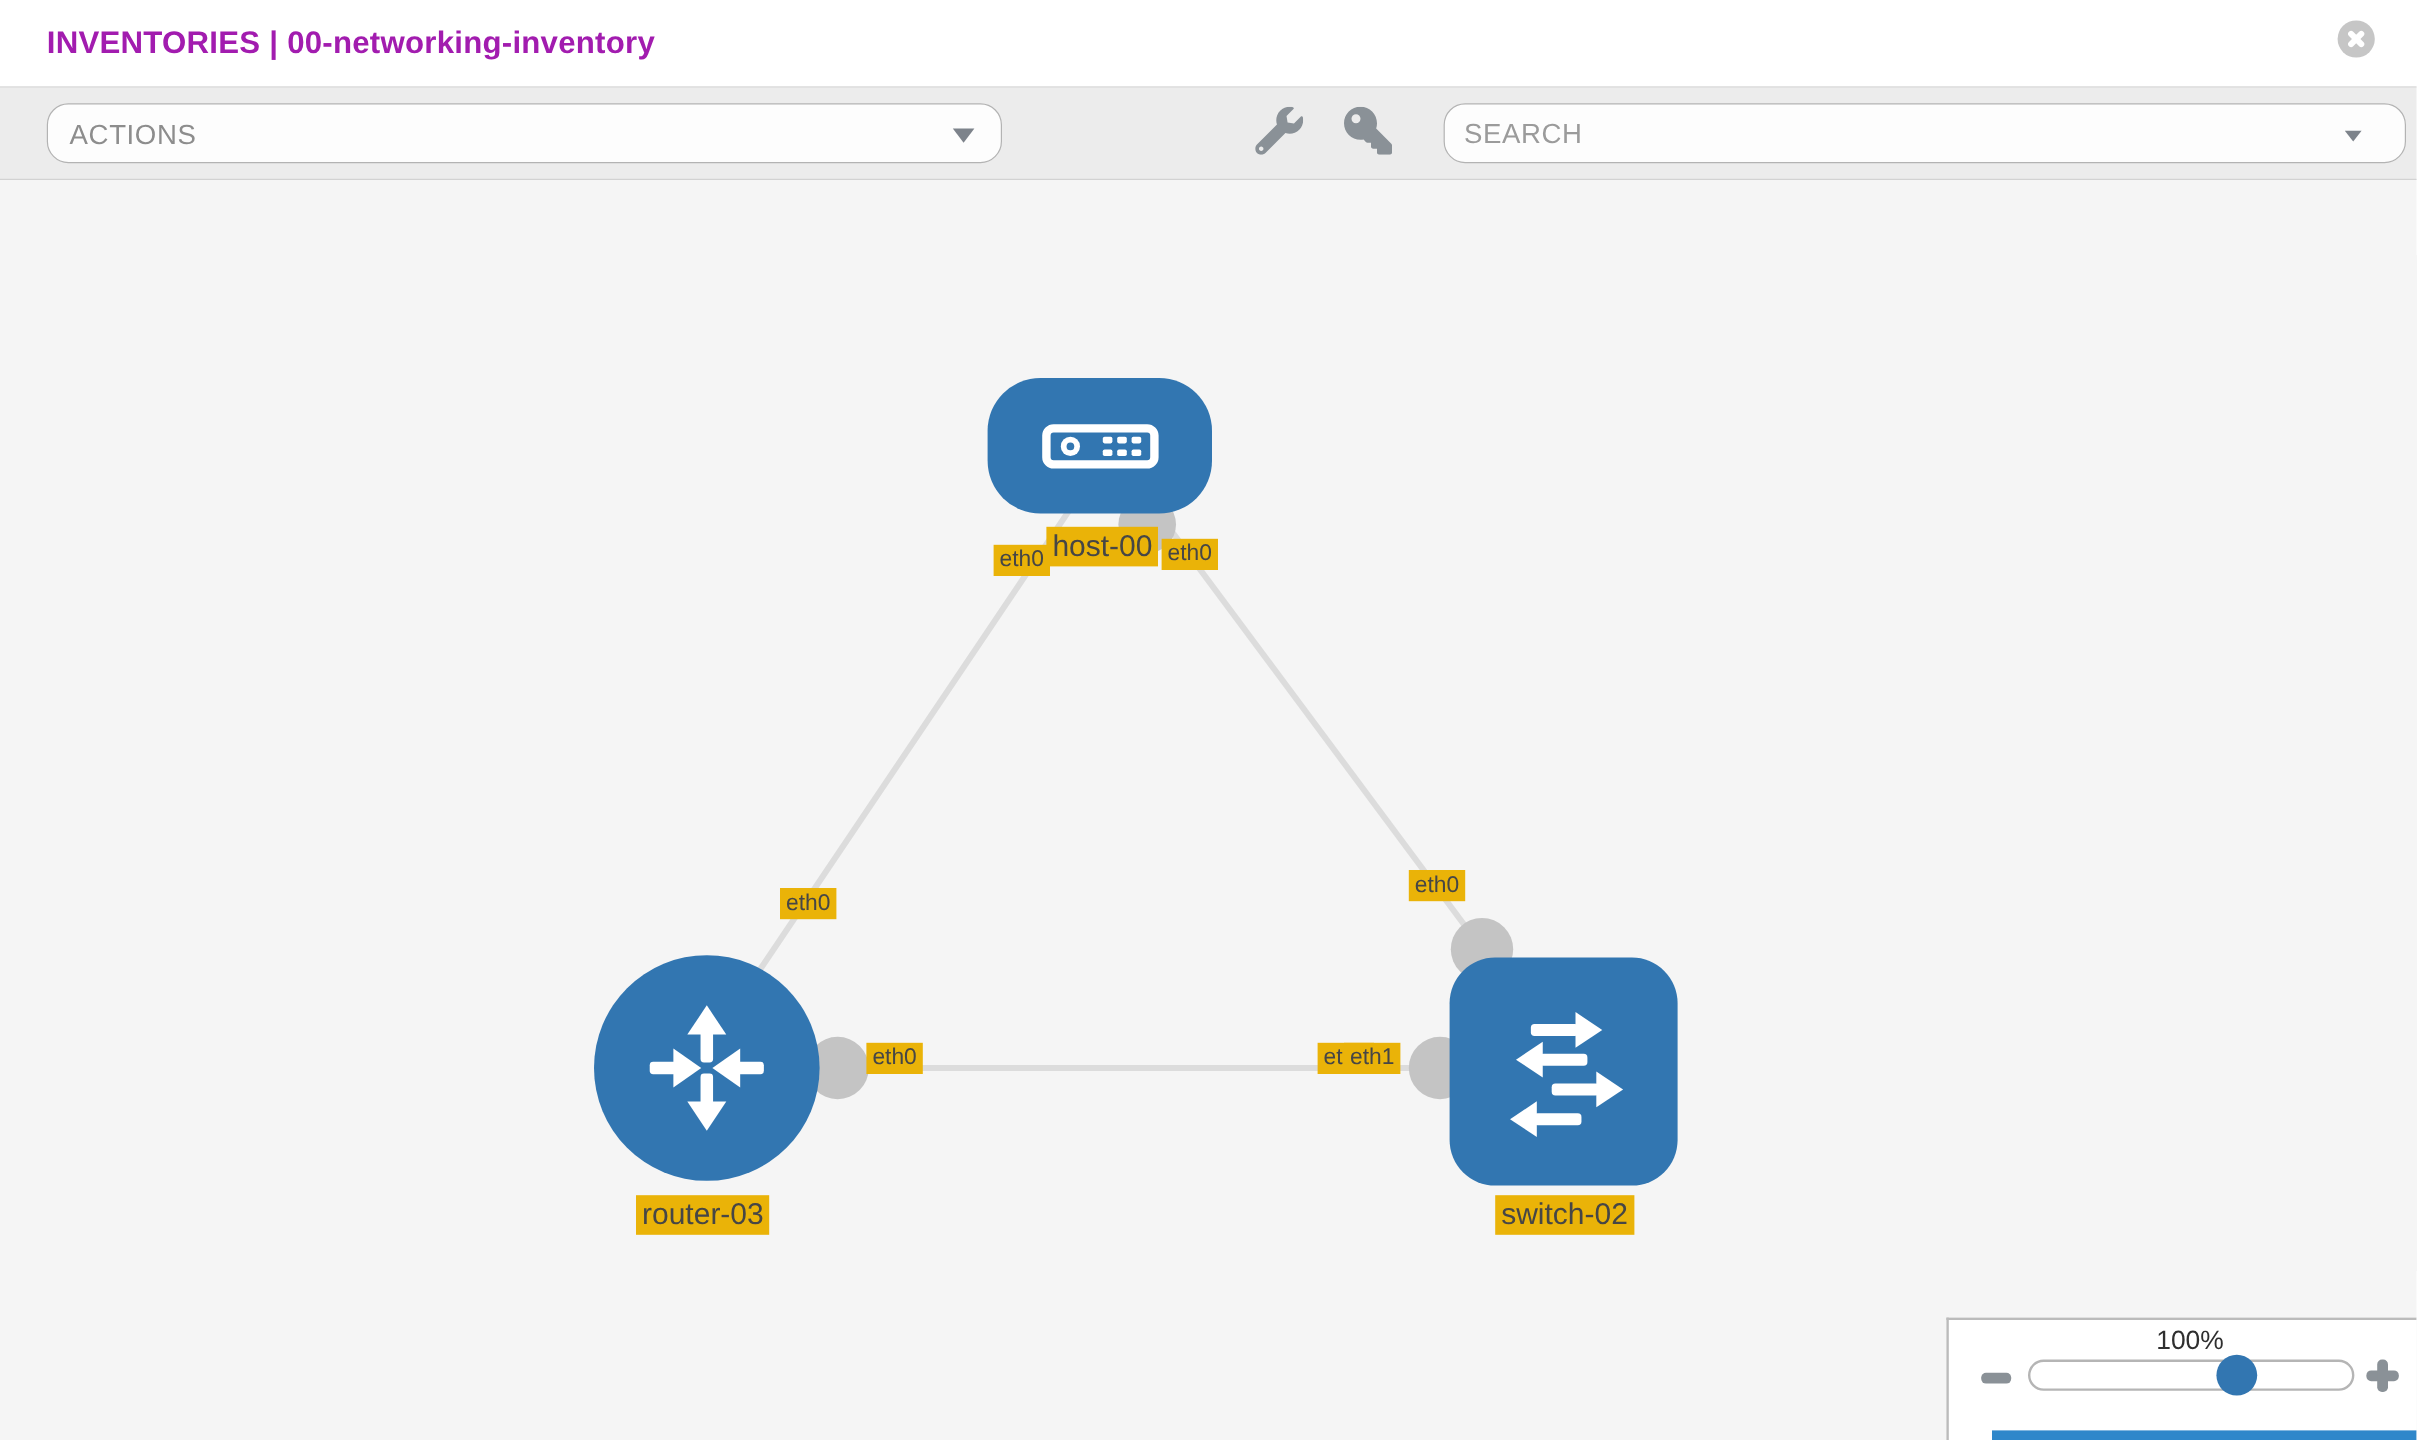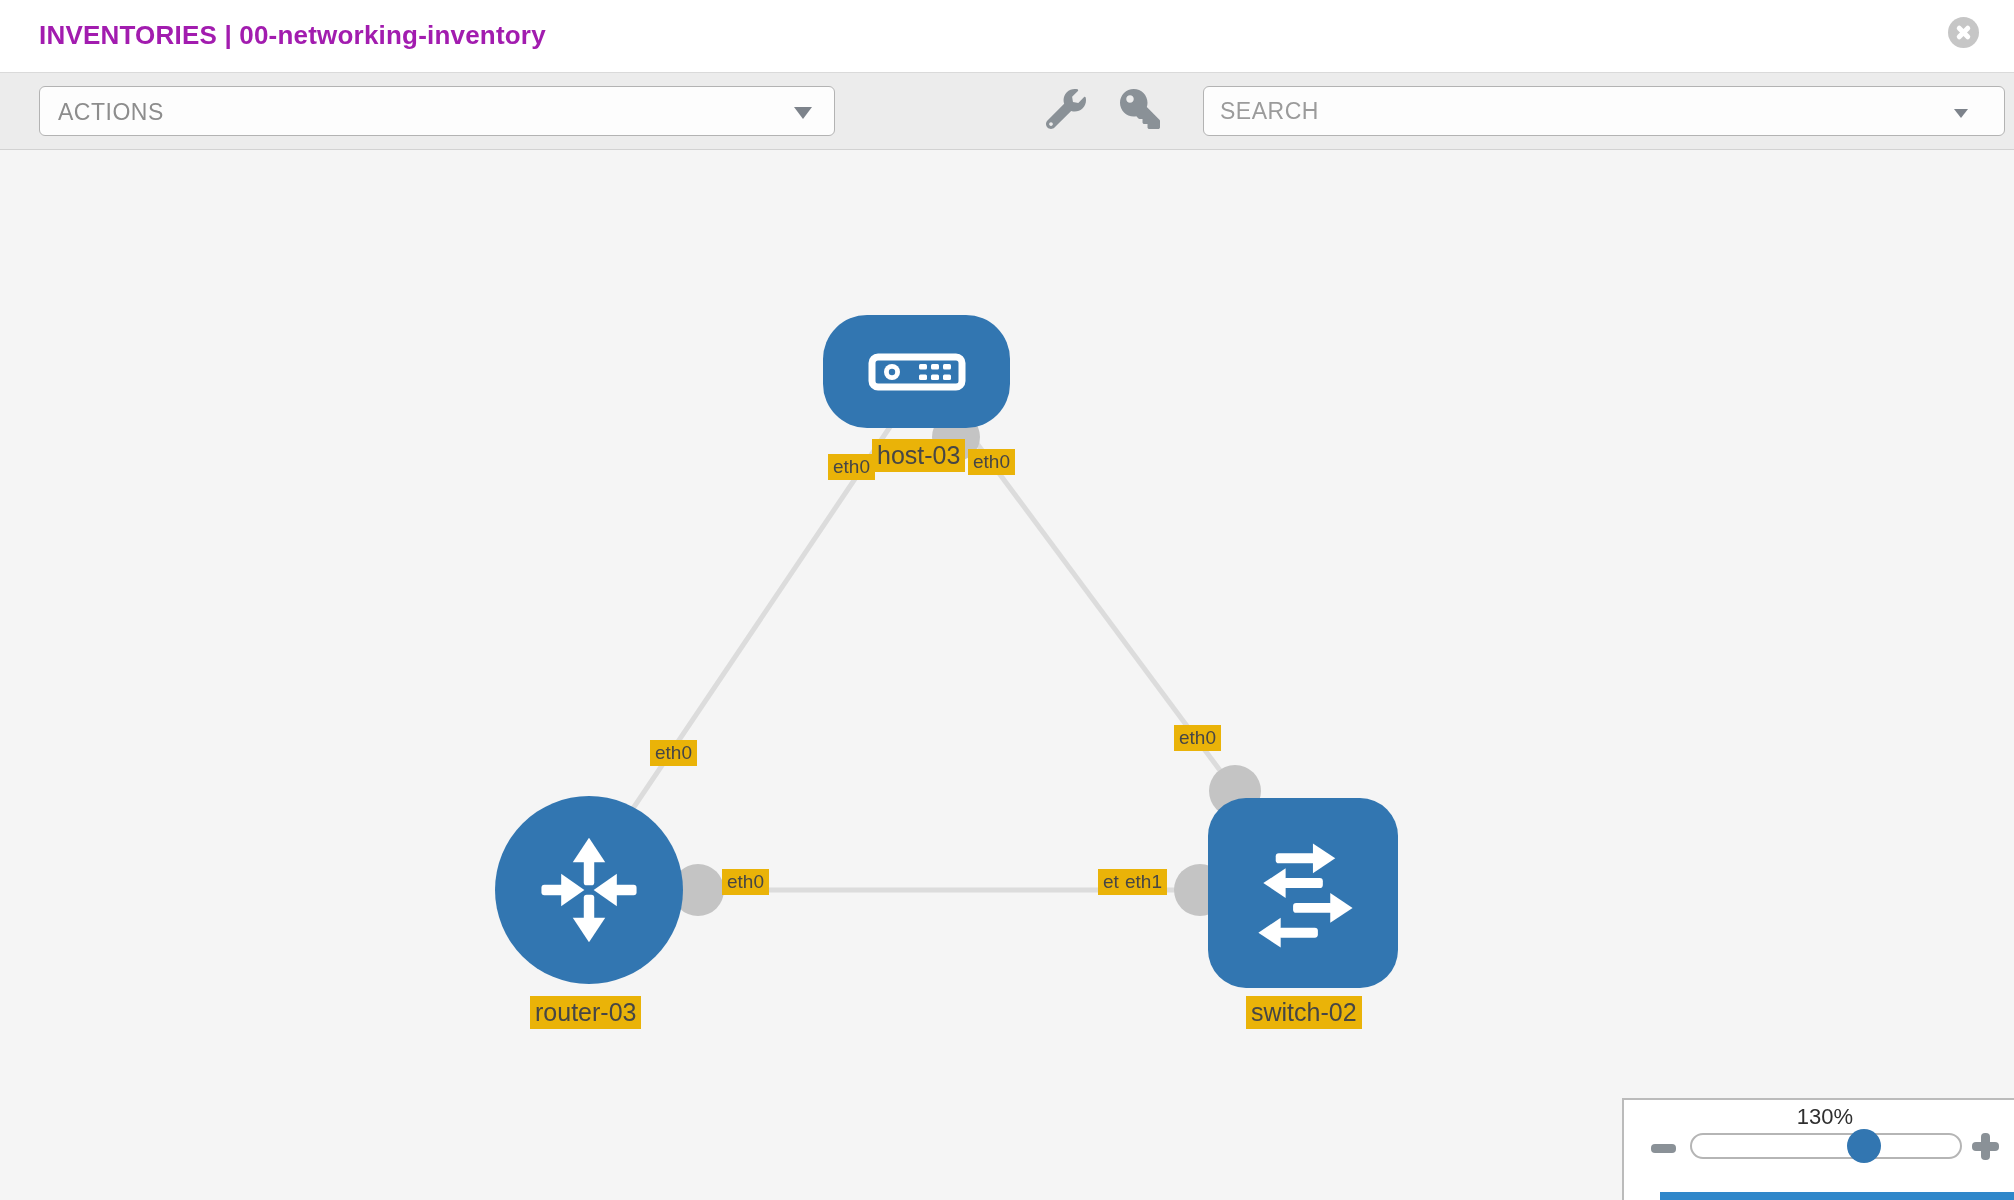--- a/index.html
+++ b/index.html
@@ -10,21 +10,21 @@
   
   .header { position:absolute; left:0; top:0; width:2014px; height:72px; background:#fff; }
   .page-title { position:absolute; left:39px; top:20px; font-size:26px; font-weight:bold; color:#a21caf; letter-spacing:0.2px; }
   .close-btn { position:absolute; left:1948px; top:17px; width:31px; height:31px; border-radius:50%; background:#c6c6c6; cursor:pointer; }
   .close-btn .bar { position:absolute; left:7px; top:13px; width:17px; height:5px; background:#fff; border-radius:3px; }
   .close-btn .bar.b1 { transform:rotate(45deg); }
   .close-btn .bar.b2 { transform:rotate(-45deg); }
 
   
   .toolbar { position:absolute; left:0; top:72px; width:2014px; height:78px; background:#ececec; border-top:1px solid #dadada; border-bottom:1px solid #d2d2d2; }
-  .combo { position:absolute; top:13px; height:50px; background:#fdfdfd; border:1px solid #b3b3b3; border-radius:6px; cursor:pointer; }
+  .combo { position:absolute; top:13px; height:50px; background:#fdfdfd; border:1px solid #b3b3b3; border-radius:18px; cursor:pointer; }
   .combo-actions { left:39px; width:796px; }
   .combo-search  { left:1203px; width:802px;padding-left:47px; }
   .combo .label { position:absolute; left:18px; top:12px; font-size:23px; color:#8d8d8d; letter-spacing:0.5px; }
   .combo input { position:absolute; left:16px; top:5px; width:700px; height:38px; border:none; outline:none; background:transparent; font-size:23px; color:#555; font-family:"Liberation Sans",sans-serif; letter-spacing:0.5px; }
   .combo input::placeholder { color:#9b9b9b; opacity:1; }
   .chev { position:absolute; width:0; height:0; border-left:9px solid transparent; border-right:9px solid transparent; border-top:12px solid #7d838b; }
   .chev-actions { right:22px; top:20px; }
   .chev-search { right:36px; top:22px; border-left-width:7px; border-right-width:7px; border-top-width:9px; }
   .tool-icon { position:absolute; top:16px; width:46px; height:46px; cursor:pointer; }
   .tool-wrench { left:1046px; }
@@ -143,34 +143,34 @@
           <rect x="34" y="38" width="32" height="8" rx="2.5"></rect>
           <path d="M18 42 L36 30 V54 Z"></path>
           <rect x="42" y="58" width="32" height="8" rx="2.5"></rect>
           <path d="M90 62 L72 50 V74 Z"></path>
           <rect x="30" y="78" width="32" height="8" rx="2.5"></rect>
           <path d="M14 82 L32 70 V94 Z"></path>
         </g>
       </svg>
     </div>
 
-    <div class="chip chip-name" style="left:872px; top:289px;">host-03</div>
+    <div class="chip chip-name" style="left:872px; top:289px;">host-00</div>
     <div class="chip chip-name" style="left:530px; top:846px;">router-03</div>
     <div class="chip chip-name" style="left:1246px; top:846px;">switch-02</div>
 
     <div class="chip chip-if" style="left:828px; top:304px;">eth0</div>
     <div class="chip chip-if" style="left:968px; top:299px;">eth0</div>
     <div class="chip chip-if" style="left:650px; top:590px;">eth0</div>
     <div class="chip chip-if" style="left:1174px; top:575px;">eth0</div>
     <div class="chip chip-if" style="left:722px; top:719px;">eth0</div>
     <div class="chip chip-if" style="left:1098px; top:719px;">eth0</div>
     <div class="chip chip-if" style="left:1120px; top:719px;">eth1</div>
 
     <div class="zoom-panel">
-      <div class="zoom-level">130%</div>
+      <div class="zoom-level">100%</div>
       <div class="zoom-minus"></div>
       <div class="zoom-track">
         <div class="zoom-knob"></div>
       </div>
       <div class="zoom-plus">
         <span class="h"></span>
         <span class="v"></span>
       </div>
     </div>
 

